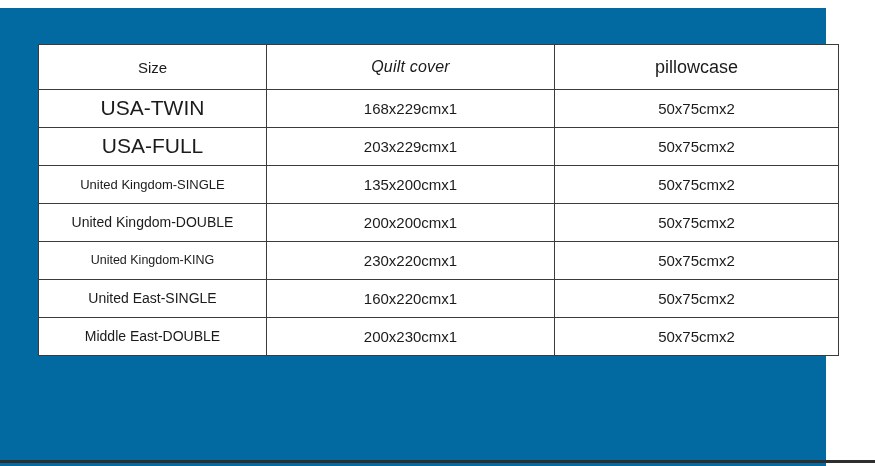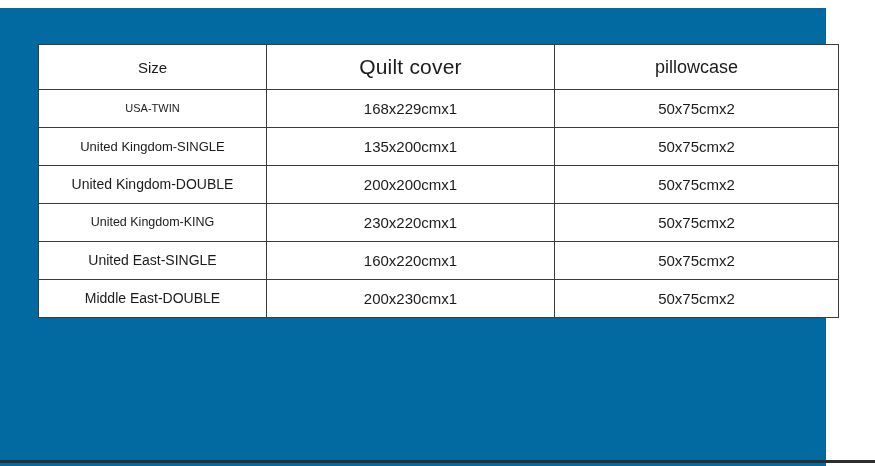--- a/index.html
+++ b/index.html
@@ -44,29 +44,29 @@
   }
   col.c-size { width: 228px; }
   col.c-quilt { width: 288px; }
   col.c-pillow { width: 284px; }
 
   thead td {
     height: 44px;
     font-size: 17px;
   }
   thead td.head-size { font-size: 15px; }
-  thead td.head-quilt { font-size: 21px; letter-spacing: 0.2px; }
+  thead td.head-quilt { font-size: 16px; letter-spacing: 0.2px; font-style: italic; }
   thead td.head-pillow { font-size: 18px; }
 
   tbody td {
     height: 37px;
     font-size: 15px;
   }
   tbody td.cell-size {
-    font-size: 11px;
+    font-size: 21px;
     line-height: 1.05;
   }
   tbody tr.small-size td.cell-size { font-size: 13px; }
   tbody tr.med-size td.cell-size { font-size: 14px; }
   tbody tr.two-line td.cell-size {
     font-size: 12.5px;
     line-height: 1.1;
   }
   tbody td.cell-quilt { font-size: 15px; }
   tbody td.cell-pillow { font-size: 15px; }
@@ -100,20 +100,25 @@
         </tr>
       </thead>
       <tbody>
 
         <tr>
           <td class="cell-size">USA-TWIN</td>
           <td class="cell-quilt">168x229cmx1</td>
           <td class="cell-pillow">50x75cmx2</td>
         </tr>
 
+        <tr>
+          <td class="cell-size">USA-FULL</td>
+          <td class="cell-quilt">203x229cmx1</td>
+          <td class="cell-pillow">50x75cmx2</td>
+        </tr>
 
 
         <tr class="small-size">
           <td class="cell-size">United Kingdom-SINGLE</td>
           <td class="cell-quilt">135x200cmx1</td>
           <td class="cell-pillow">50x75cmx2</td>
         </tr>
 
         <tr class="med-size">
           <td class="cell-size">United Kingdom-DOUBLE</td>

